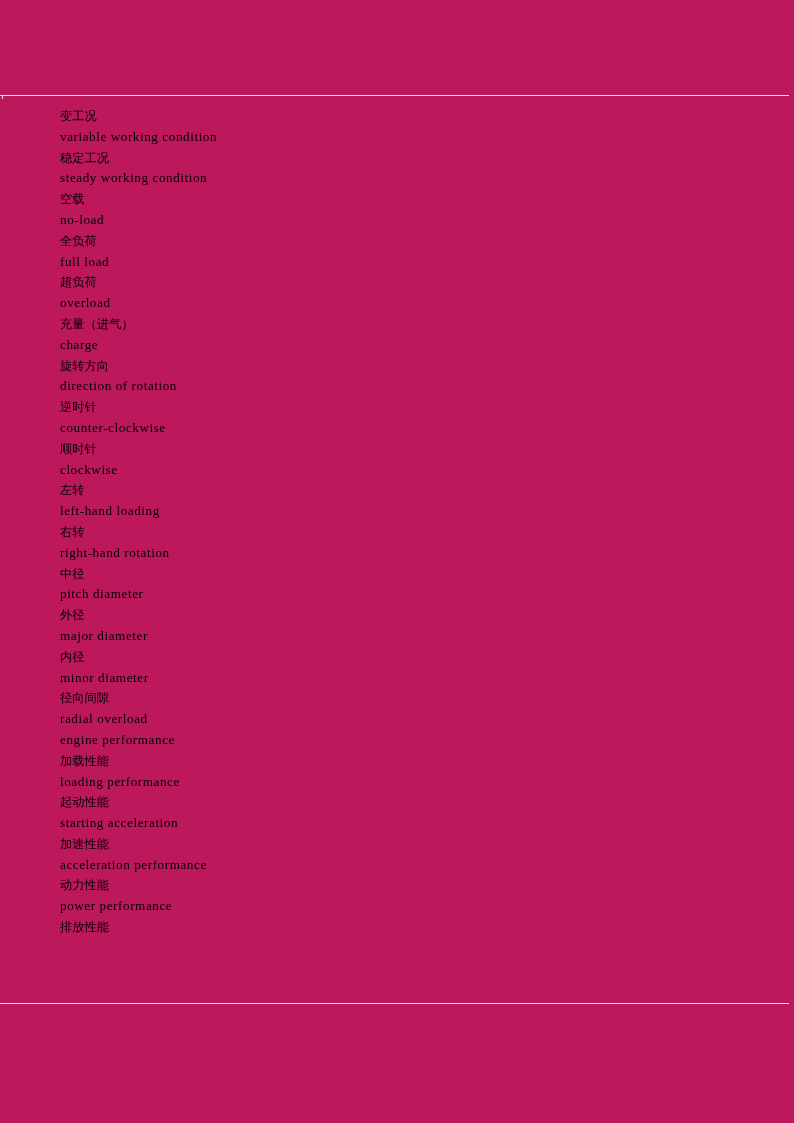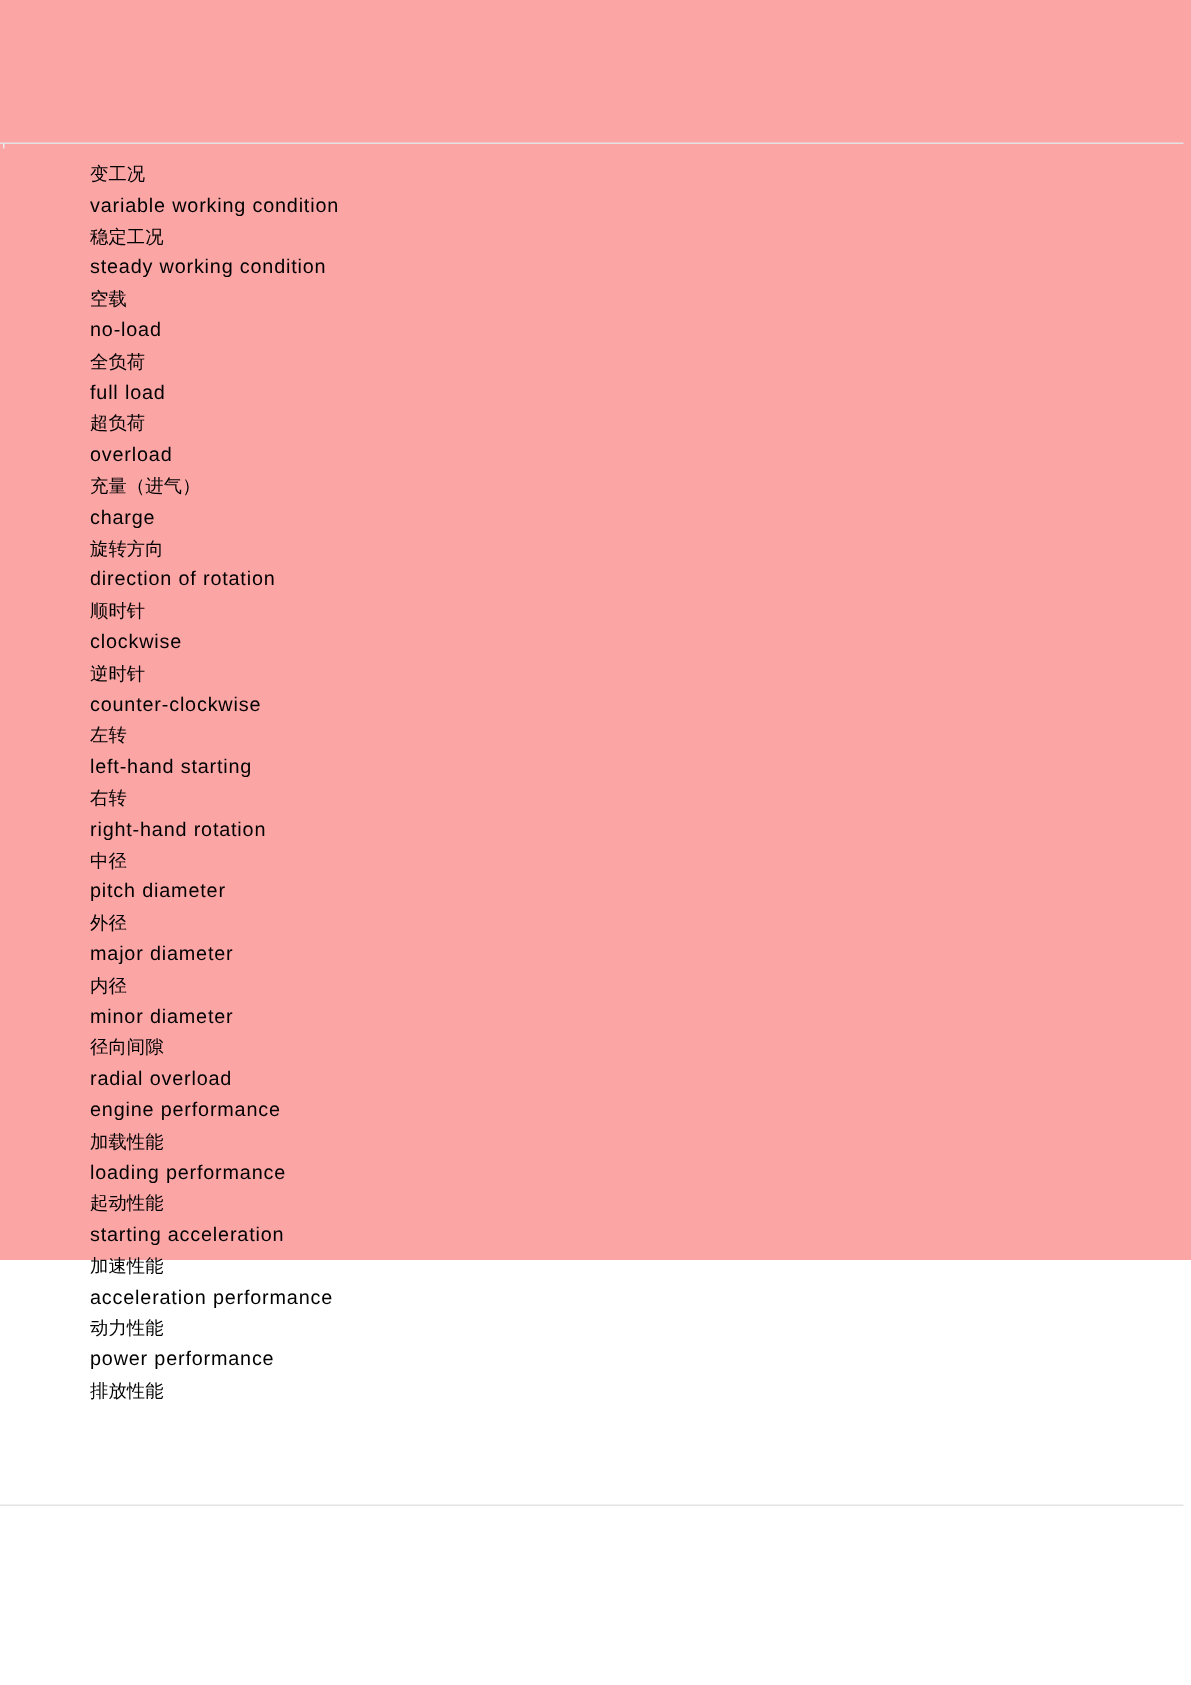--- a/index.html
+++ b/index.html
@@ -15,22 +15,22 @@
     position: relative;
     overflow: hidden;
   }
 
   
   .page {
     position: absolute;
     left: 0;
     top: 0;
     width: 794px;
-    height: 840px;
-    background: #fca5a5;
+    height: 1123px;
+    background: #be185d;
   }
 
   
   .rule-top {
     position: absolute;
     left: 0;
     top: 95px;
     width: 789px;
     height: 1px;
     background: #e3e3e3;
@@ -78,20 +78,21 @@
   .term-zh {
     font-size: 12.2px;
     line-height: 20.8px;
     letter-spacing: 0.1px;
   }
 
   .term-en {
     font-size: 13.2px;
     line-height: 20.8px;
     letter-spacing: 0.55px;
+    font-family: Liberation Serif, serif;
   }
 </style>
 </head>
 <body>
 
 <div class="page">
 
   <div class="rule-top"></div>
   <div class="gutter-tick"></div>
 
@@ -118,30 +119,30 @@
       </div>
       <div class="entry">
         <span class="term-zh">充量（进气）</span>
         <span class="term-en">charge</span>
       </div>
       <div class="entry">
         <span class="term-zh">旋转方向</span>
         <span class="term-en">direction of rotation</span>
       </div>
       <div class="entry">
+        <span class="term-zh">逆时针</span>
+        <span class="term-en">counter-clockwise</span>
+      </div>
+      <div class="entry">
         <span class="term-zh">顺时针</span>
         <span class="term-en">clockwise</span>
       </div>
       <div class="entry">
-        <span class="term-zh">逆时针</span>
-        <span class="term-en">counter-clockwise</span>
-      </div>
-      <div class="entry">
         <span class="term-zh">左转</span>
-        <span class="term-en">left-hand starting</span>
+        <span class="term-en">left-hand loading</span>
       </div>
       <div class="entry">
         <span class="term-zh">右转</span>
         <span class="term-en">right-hand rotation</span>
       </div>
       <div class="entry">
         <span class="term-zh">中径</span>
         <span class="term-en">pitch diameter</span>
       </div>
       <div class="entry">

